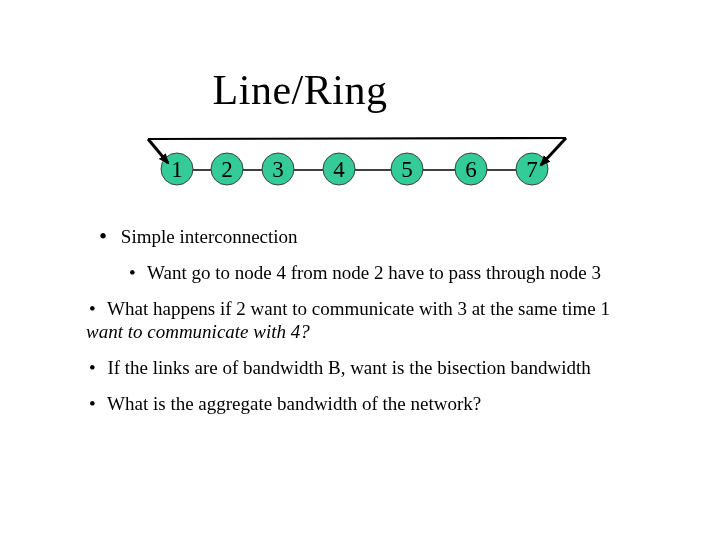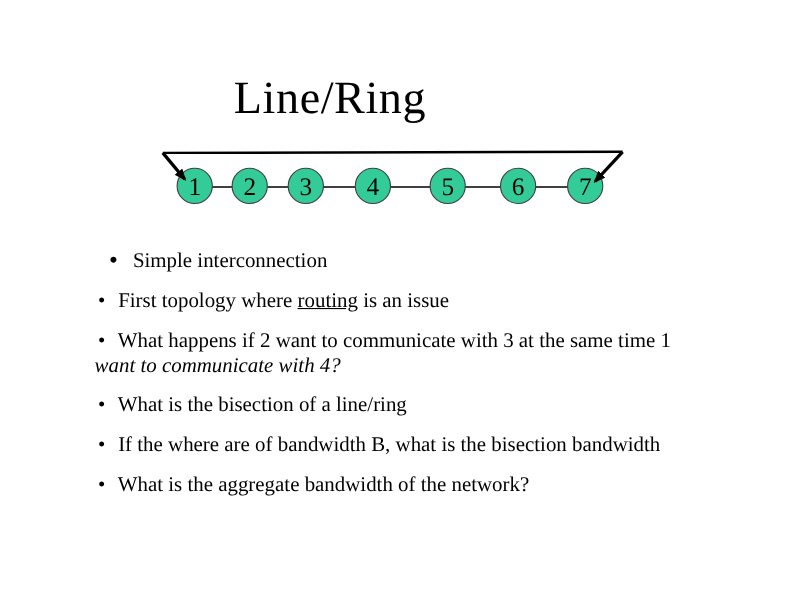--- a/index.html
+++ b/index.html
@@ -102,41 +102,37 @@
     <line x1="566" y1="20" x2="541" y2="47" stroke="#000" stroke-width="3" marker-end="url(#arrow)"></line>
   </svg>
 
   <div class="bullets">
 
     <p class="l1 first">
       <span class="dot">•</span>
       <span class="txt">Simple interconnection</span>
     </p>
 
-    <p class="l1">
-      <span class="dot">•</span>
-      <span class="txt"><span>First topology where </span><span class="u">routing</span><span> is an issue</span></span>
-    </p>
 
 
+    <p class="l2">
+      <span class="dot">•</span>
+      <span class="txt">Want go to node 4 from node 2 have to pass through node 3</span>
+    </p>
 
     <p class="l1">
       <span class="dot">•</span>
       <span class="txt">What happens if 2 want to communicate with 3 at the same time 1</span>
       <span class="txt cont">want to communicate with 4?</span>
     </p>
 
-    <p class="l1">
-      <span class="dot">•</span>
-      <span class="txt">What is the bisection of a line/ring</span>
-    </p>
 
     <p class="l1">
       <span class="dot">•</span>
-      <span class="txt">If the where are of bandwidth B, what is the bisection bandwidth</span>
+      <span class="txt">If the links are of bandwidth B, want is the bisection bandwidth</span>
     </p>
 
     <p class="l1">
       <span class="dot">•</span>
       <span class="txt">What is the aggregate bandwidth of the network?</span>
     </p>
 
   </div>
 </div>
 

